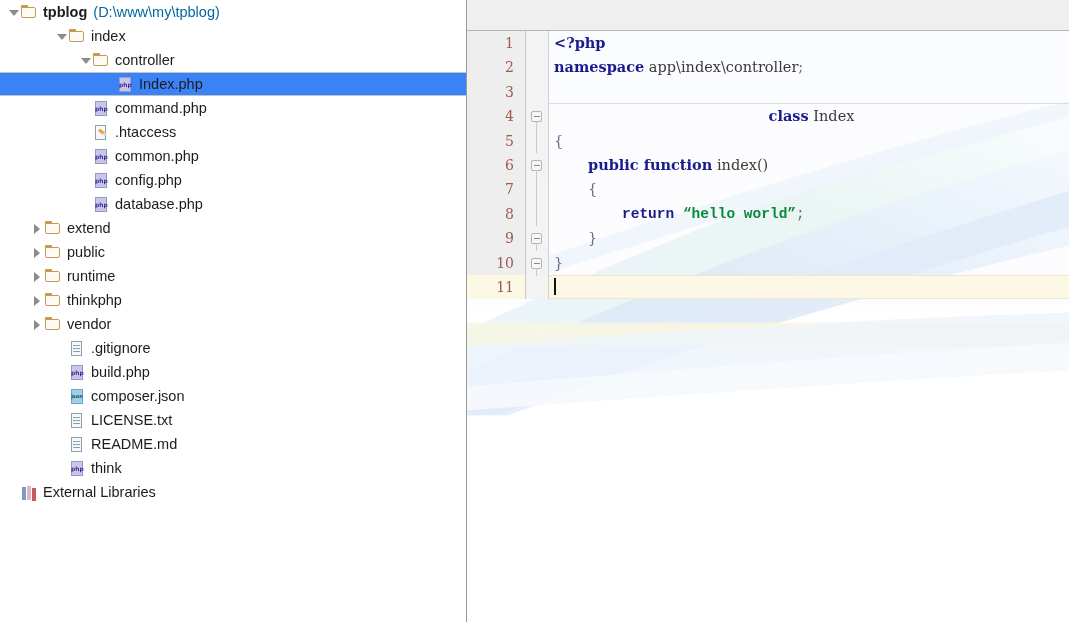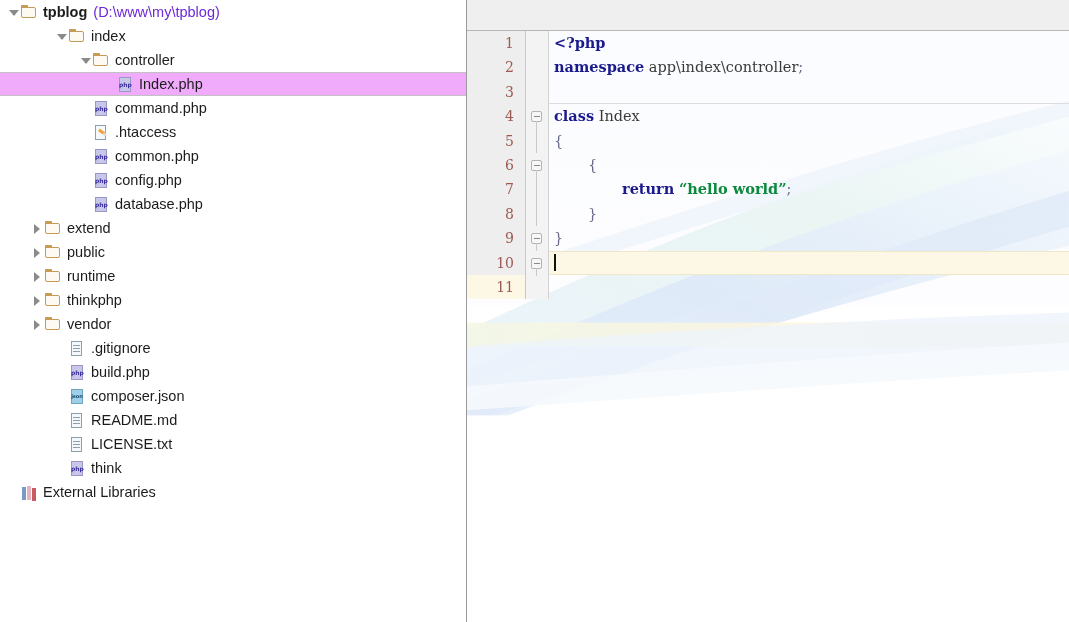--- a/index.html
+++ b/index.html
@@ -29,21 +29,21 @@
     position: relative;
     display: flex;
     align-items: center;
     height: 24px;
     font-size: 14.5px;
     color: #1c1c1c;
     white-space: nowrap;
     cursor: default;
   }
   .tree-row.selected {
-    background: #f0abfc;
+    background: #3b82f6;
     box-shadow: inset 0 1px 0 #c2c2c2, inset 0 -1px 0 #c2c2c2;
   }
   .arrow {
     width: 15px; height: 24px;
     flex: 0 0 15px;
     position: relative;
   }
   .arrow.down::before {
     content: "";
     position: absolute;
@@ -202,21 +202,21 @@
     content: "";
     position: absolute;
     left: 6px; top: 2px;
     width: 4px; height: 14px;
     background: #e7b4bd;
   }
 
   .tree-label { line-height: 24px; }
   .tree-label.bold { font-weight: bold; }
   .tree-path {
-    color: #6d28d9;
+    color: #0369a1;
     margin-left: 6px;
     line-height: 24px;
   }
 
   
   #editor-pane {
     position: relative;
     width: 603px;
     height: 622px;
     flex: 0 0 603px;
@@ -443,27 +443,27 @@
         <div class="tree-row">
           <div style="width: 54px; flex: 0 0 54px;"></div>
           <div class="arrow none"></div>
           <span class="icon json"></span>
           <span class="tree-label">composer.json</span>
         </div>
         <div class="tree-row">
           <div style="width: 54px; flex: 0 0 54px;"></div>
           <div class="arrow none"></div>
           <span class="icon file"></span>
+          <span class="tree-label">LICENSE.txt</span>
+        </div>
+        <div class="tree-row">
+          <div style="width: 54px; flex: 0 0 54px;"></div>
+          <div class="arrow none"></div>
+          <span class="icon file"></span>
           <span class="tree-label">README.md</span>
-        </div>
-        <div class="tree-row">
-          <div style="width: 54px; flex: 0 0 54px;"></div>
-          <div class="arrow none"></div>
-          <span class="icon file"></span>
-          <span class="tree-label">LICENSE.txt</span>
         </div>
         <div class="tree-row">
           <div style="width: 54px; flex: 0 0 54px;"></div>
           <div class="arrow none"></div>
           <span class="icon php"></span>
           <span class="tree-label">think</span>
         </div>
         <div class="tree-row">
           <div style="width: 6px; flex: 0 0 6px;"></div>
           <div class="arrow none"></div>
@@ -555,24 +555,25 @@
             <div class="fold-cell">
               <span class="fold-box"></span>
               <span class="fold-line" style="top: 17px; height: 8px;"></span>
             </div>
             <div class="fold-cell"></div>
           </div>
         <div id="code-lines">
             <div class="code" style="padding-left: 5px;"><span class="kw">&lt;?php</span></div>
             <div class="code" style="padding-left: 5px;"><span class="kw">namespace</span><span class="plain"> app\index\controller</span><span class="punct">;</span></div>
             <div class="code rowline-under" style="padding-left: 5px;"></div>
-            <div class="code" style="padding-left: 5px;"><span class="kw">class</span><span class="plain"> Index</span></div>
+            <div class="code" style="padding-left: 5px; text-align: center;"><span class="kw">class</span><span class="plain"> Index</span></div>
             <div class="code" style="padding-left: 5px;"><span class="punct">{</span></div>
+            <div class="code" style="padding-left: 39px;"><span class="kw">public function</span><span class="plain"> index()</span></div>
             <div class="code" style="padding-left: 39px;"><span class="punct">{</span></div>
-            <div class="code" style="padding-left: 73px;"><span class="kw">return</span><span class="plain"> </span><span class="str">“hello world”</span><span class="punct">;</span></div>
+            <div class="code" style="padding-left: 73px; font-family: Liberation Mono, monospace;"><span class="kw">return</span><span class="plain"> </span><span class="str">“hello world”</span><span class="punct">;</span></div>
             <div class="code" style="padding-left: 39px;"><span class="punct">}</span></div>
             <div class="code" style="padding-left: 5px;"><span class="punct">}</span></div>
             <div class="code current" style="padding-left: 5px;"><span class="caret"></span></div>
           </div>
       </div>
 
     </div>
   </div>
 </div>
 

